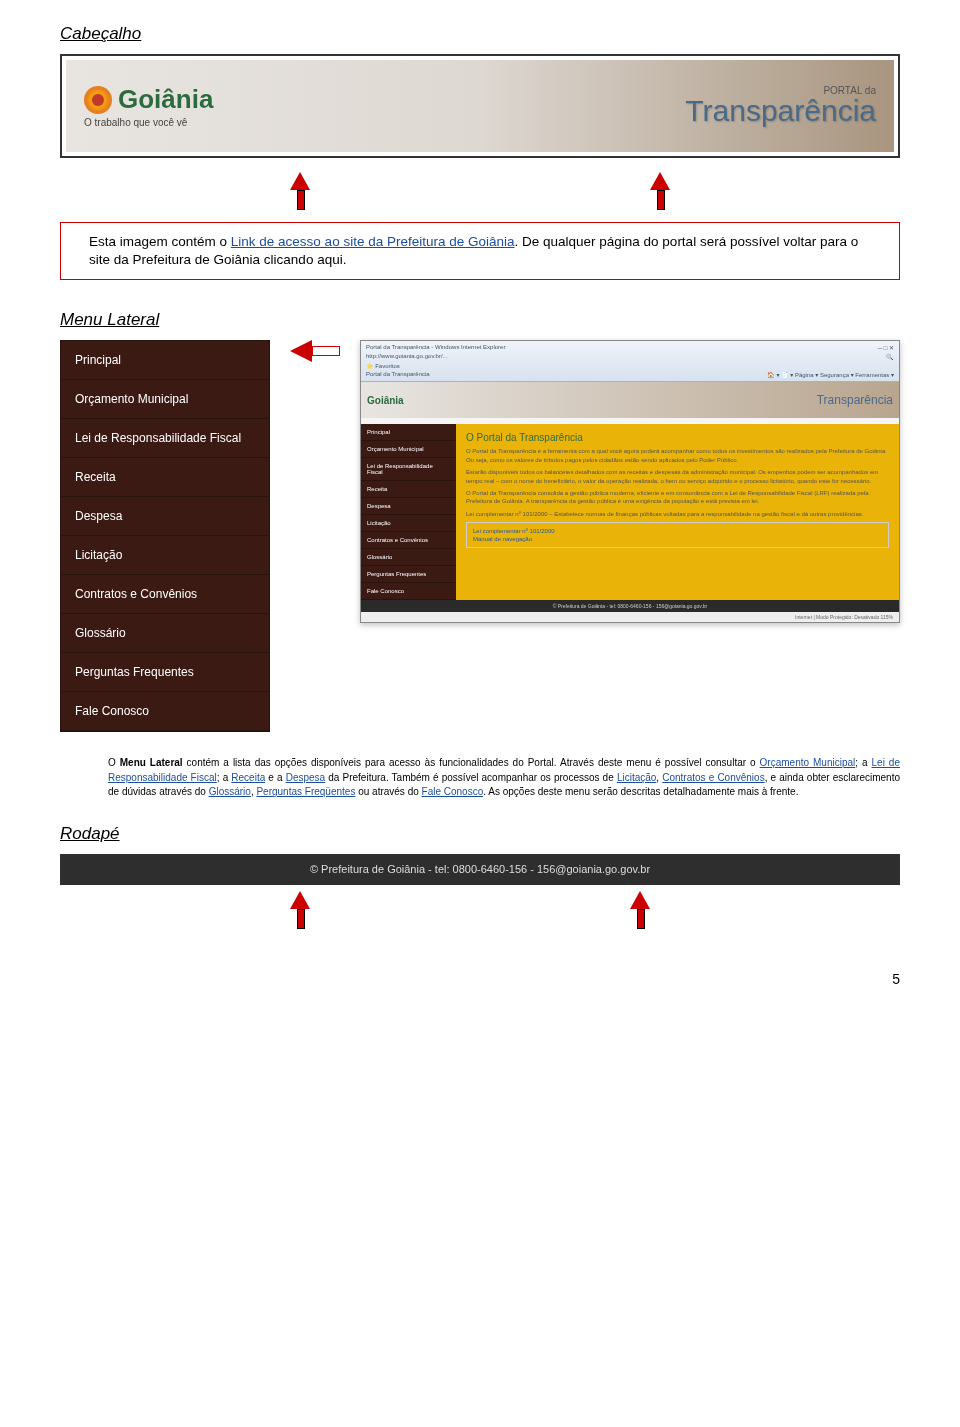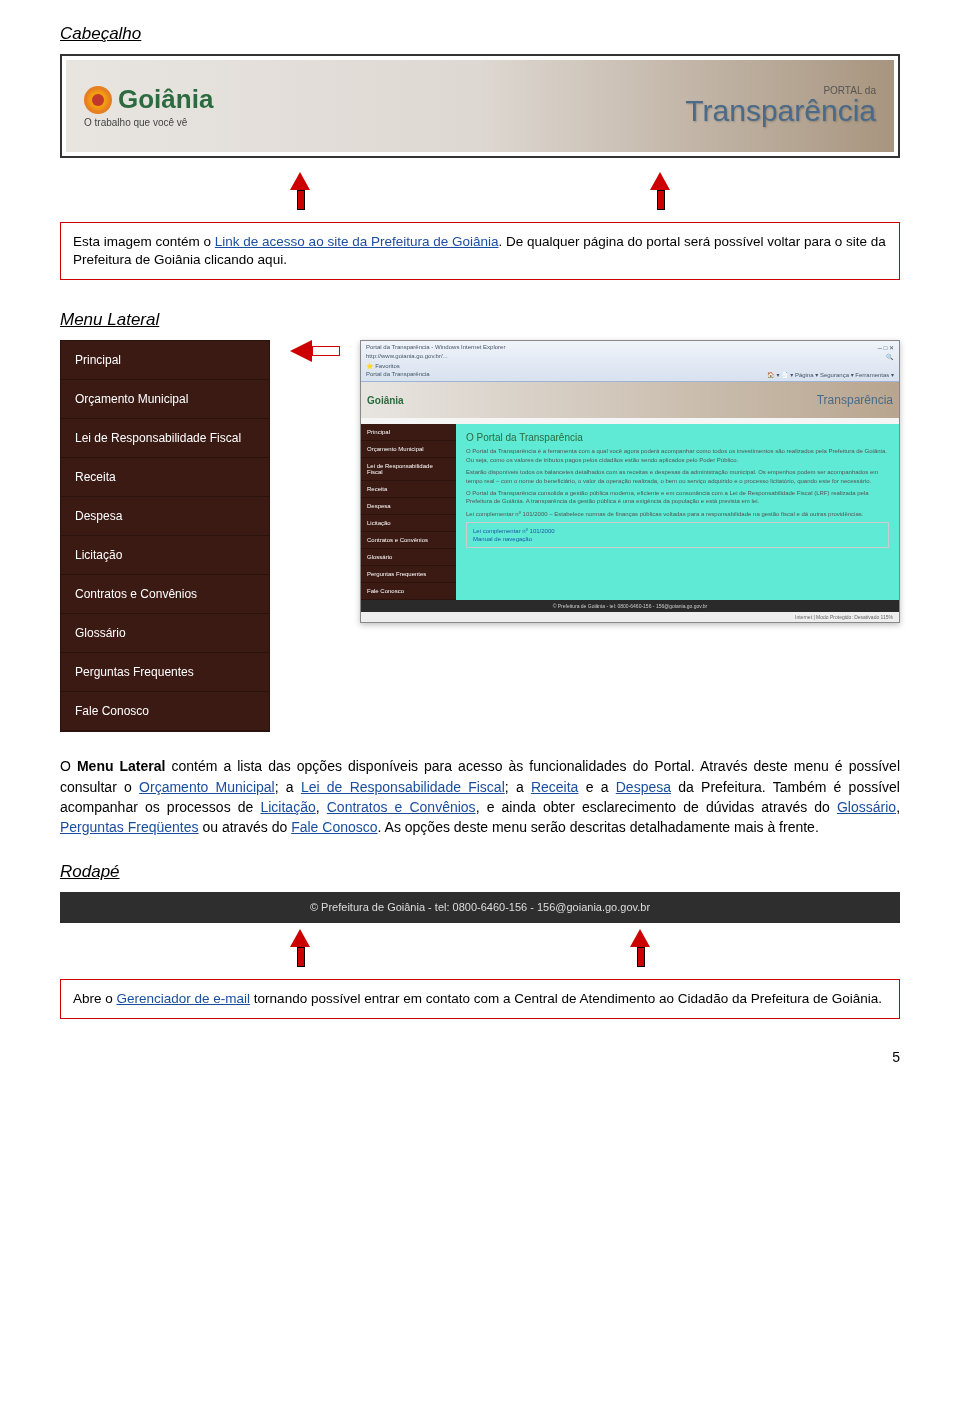--- a/index.html
+++ b/index.html
@@ -20,53 +20,53 @@
   .title-portal { font-size: 10px; color: #555; margin-bottom: -2px; }
   .title-transp { font-size: 30px; color: #4a6a89; font-weight: 300; text-shadow: 1px 1px 2px rgba(0,0,0,0.2); }
   
   
   .arrow-pair { display: flex; justify-content: space-around; margin-bottom: 6px; }
   .arrow-up { width: 0; height: 0; border-left: 10px solid transparent; border-right: 10px solid transparent; border-bottom: 18px solid #c00; position: relative; }
   .arrow-up::after { content: ""; position: absolute; left: -3px; top: 18px; width: 6px; height: 18px; background: #c00; border: 1px solid #000; }
   
   
   .desc-row { display: flex; gap: 36px; margin-bottom: 30px; }
-  .desc-box { border: 1.5px solid #c00; padding: 10px 12px; font-size: 13.5px; line-height: 1.35; flex: 1; }
+  .desc-box { border: 1.5px solid #c00; padding: 10px 28px; font-size: 13.5px; line-height: 1.35; flex: 1; }
   .lnk { color: #1a4d9e; text-decoration: underline; }
   
   
   .menu-row { display: flex; gap: 20px; align-items: flex-start; margin-bottom: 24px; }
   .sidemenu { width: 210px; background: #3b1a14; border: 1px solid #2a120d; }
   .sidemenu-item { color: #fff; font-size: 12px; padding: 12px 14px; border-bottom: 1px solid #2a120d; }
   
   
   .arrow-left { position: relative; width: 50px; height: 22px; flex: 0 0 50px; }
   .arrow-left-shape { position: absolute; left: 0; top: 0; width: 0; height: 0; border-top: 11px solid transparent; border-bottom: 11px solid transparent; border-right: 22px solid #c00; }
   .arrow-left-body { position: absolute; left: 22px; top: 6px; width: 28px; height: 10px; background: #fff; border: 1.5px solid #c00; }
   
   
   .thumb { flex: 1; border: 1px solid #888; background: #f5f5f5; font-size: 7px; box-shadow: 0 2px 6px rgba(0,0,0,0.25); }
   .thumb-chrome { background: linear-gradient(#f0f4fa, #d8e1ef); padding: 3px 5px; border-bottom: 1px solid #9fb4d4; }
   .thumb-chrome-row { display: flex; justify-content: space-between; color: #456; font-size: 6px; }
   .thumb-body { display: flex; }
   .thumb-side { width: 95px; background: #3b1a14; }
   .thumb-side div { color: #fff; padding: 5px 6px; border-bottom: 1px solid #2a120d; font-size: 6px; }
-  .thumb-main { flex: 1; background: #5eead4; padding: 8px 10px; }
+  .thumb-main { flex: 1; background: #eab308; padding: 8px 10px; }
   .thumb-banner { background: linear-gradient(90deg,#e8e5e1,#b8a58f); height: 36px; display: flex; justify-content: space-between; align-items: center; padding: 0 6px; margin-bottom: 6px; }
   .thumb-logo { color: #2c6b3f; font-weight: bold; font-size: 10px; }
   .thumb-transp { color: #4a6a89; font-size: 12px; }
   .thumb-h { color: #2c6b3f; font-size: 10px; margin-bottom: 4px; }
   .thumb-p { color: #555; font-size: 6px; line-height: 1.4; margin-bottom: 4px; }
   .thumb-list { border: 1px solid #ccc; padding: 4px 6px; margin-top: 4px; }
   .thumb-list div { color: #2258a8; font-size: 6px; padding: 1px 0; }
   .thumb-footer { background: #2a2a2a; color: #ccc; text-align: center; padding: 3px; font-size: 5px; }
   .thumb-status { background: #eee; text-align: right; padding: 2px 6px; font-size: 5px; color: #666; }
   
   
-  .para { font-size: 14px; line-height: 1.45; text-align: justify; margin-bottom: 24px; }
+  .para { font-size: 10px; line-height: 1.45; text-align: justify; margin-bottom: 24px; margin-left: 48px; }
   
   
   .footer-bar { background: #2e2e2e; color: #ddd; text-align: center; padding: 8px 10px; font-size: 11px; line-height: 1.4; margin-bottom: 10px; }
   
   
   .arrow-pair-footer { display: flex; justify-content: space-around; margin-bottom: 6px; margin-top: -4px; }
   
   .page-num { text-align: right; font-size: 14px; margin-top: 14px; }
 </style>
 </head>
@@ -187,18 +187,15 @@
 </div>
 
 <div class="arrow-pair-footer">
   <div class="arrow-up" style="margin-left:70px;"></div>
   <div class="arrow-up" style="margin-right:90px;"></div>
 </div>
 
 <div style="height:26px;"></div>
 
 <div class="desc-row">
-  <div class="desc-box">
-    <span>Abre o </span><span class="lnk">Gerenciador de e-mail</span><span> tornando possível entrar em contato com a Central de Atendimento ao Cidadão da Prefeitura de Goiânia.</span>
-  </div>
 </div>
 
 <div class="page-num">5</div>
 
 </body></html>

